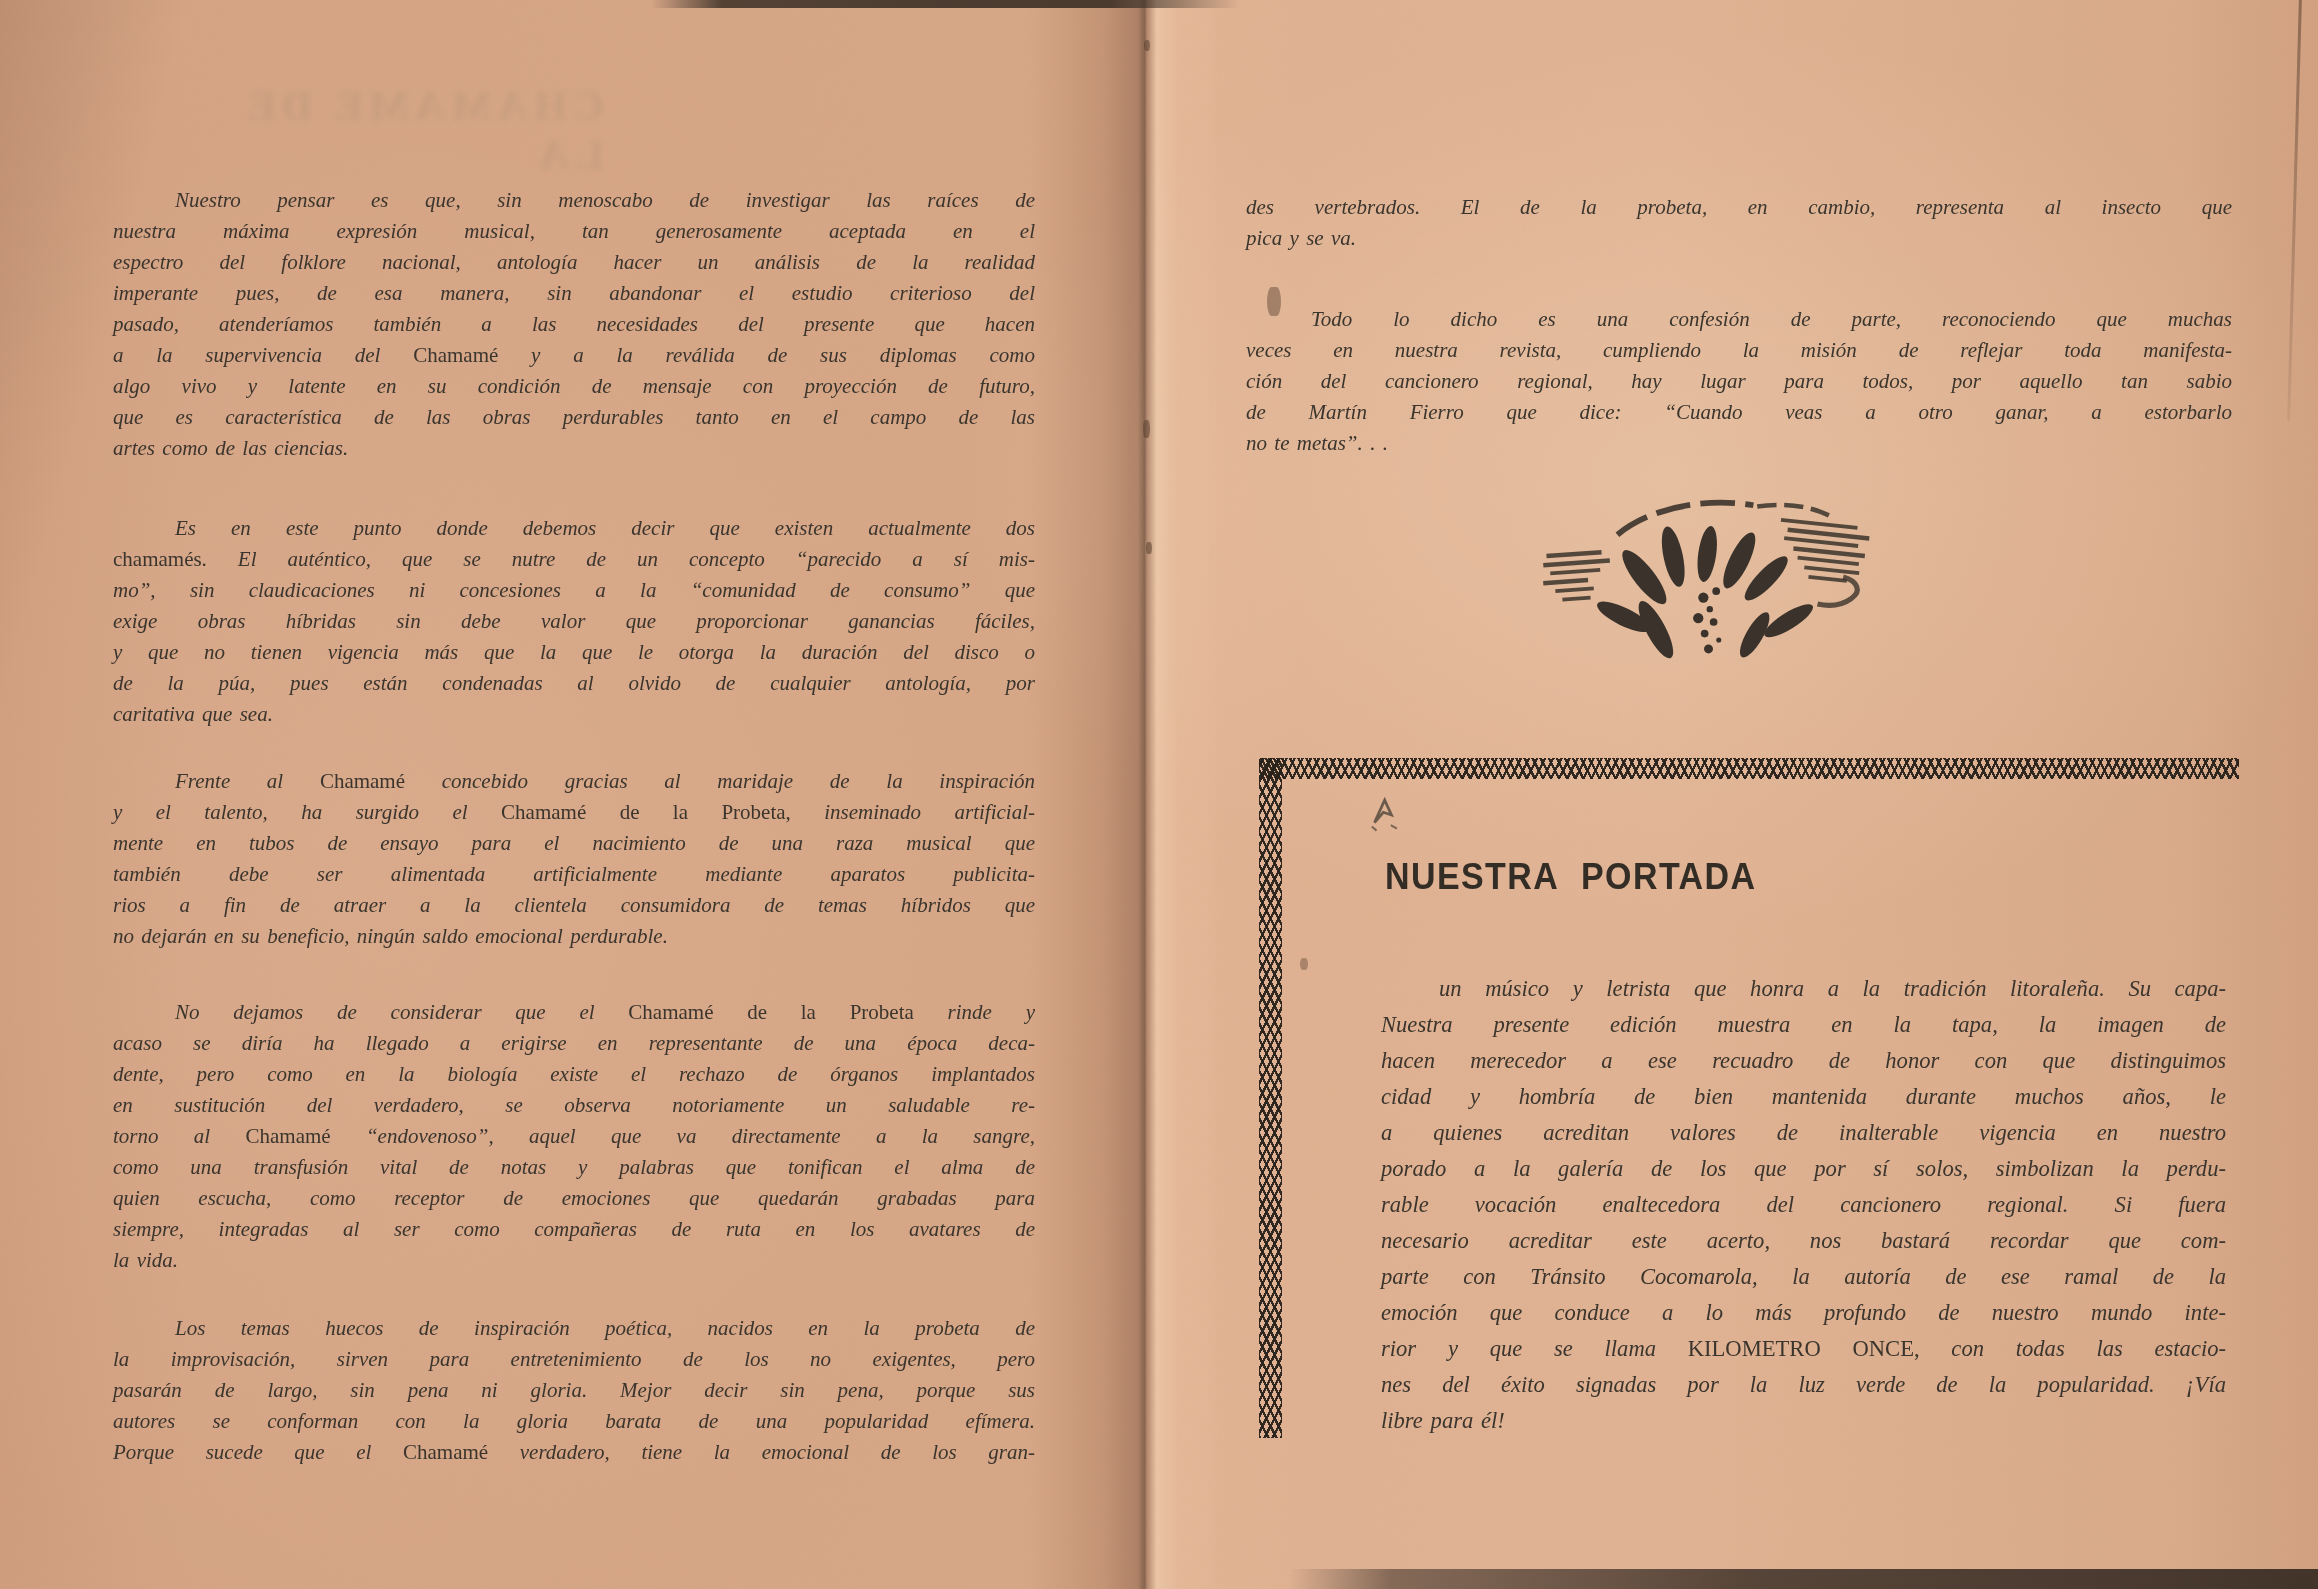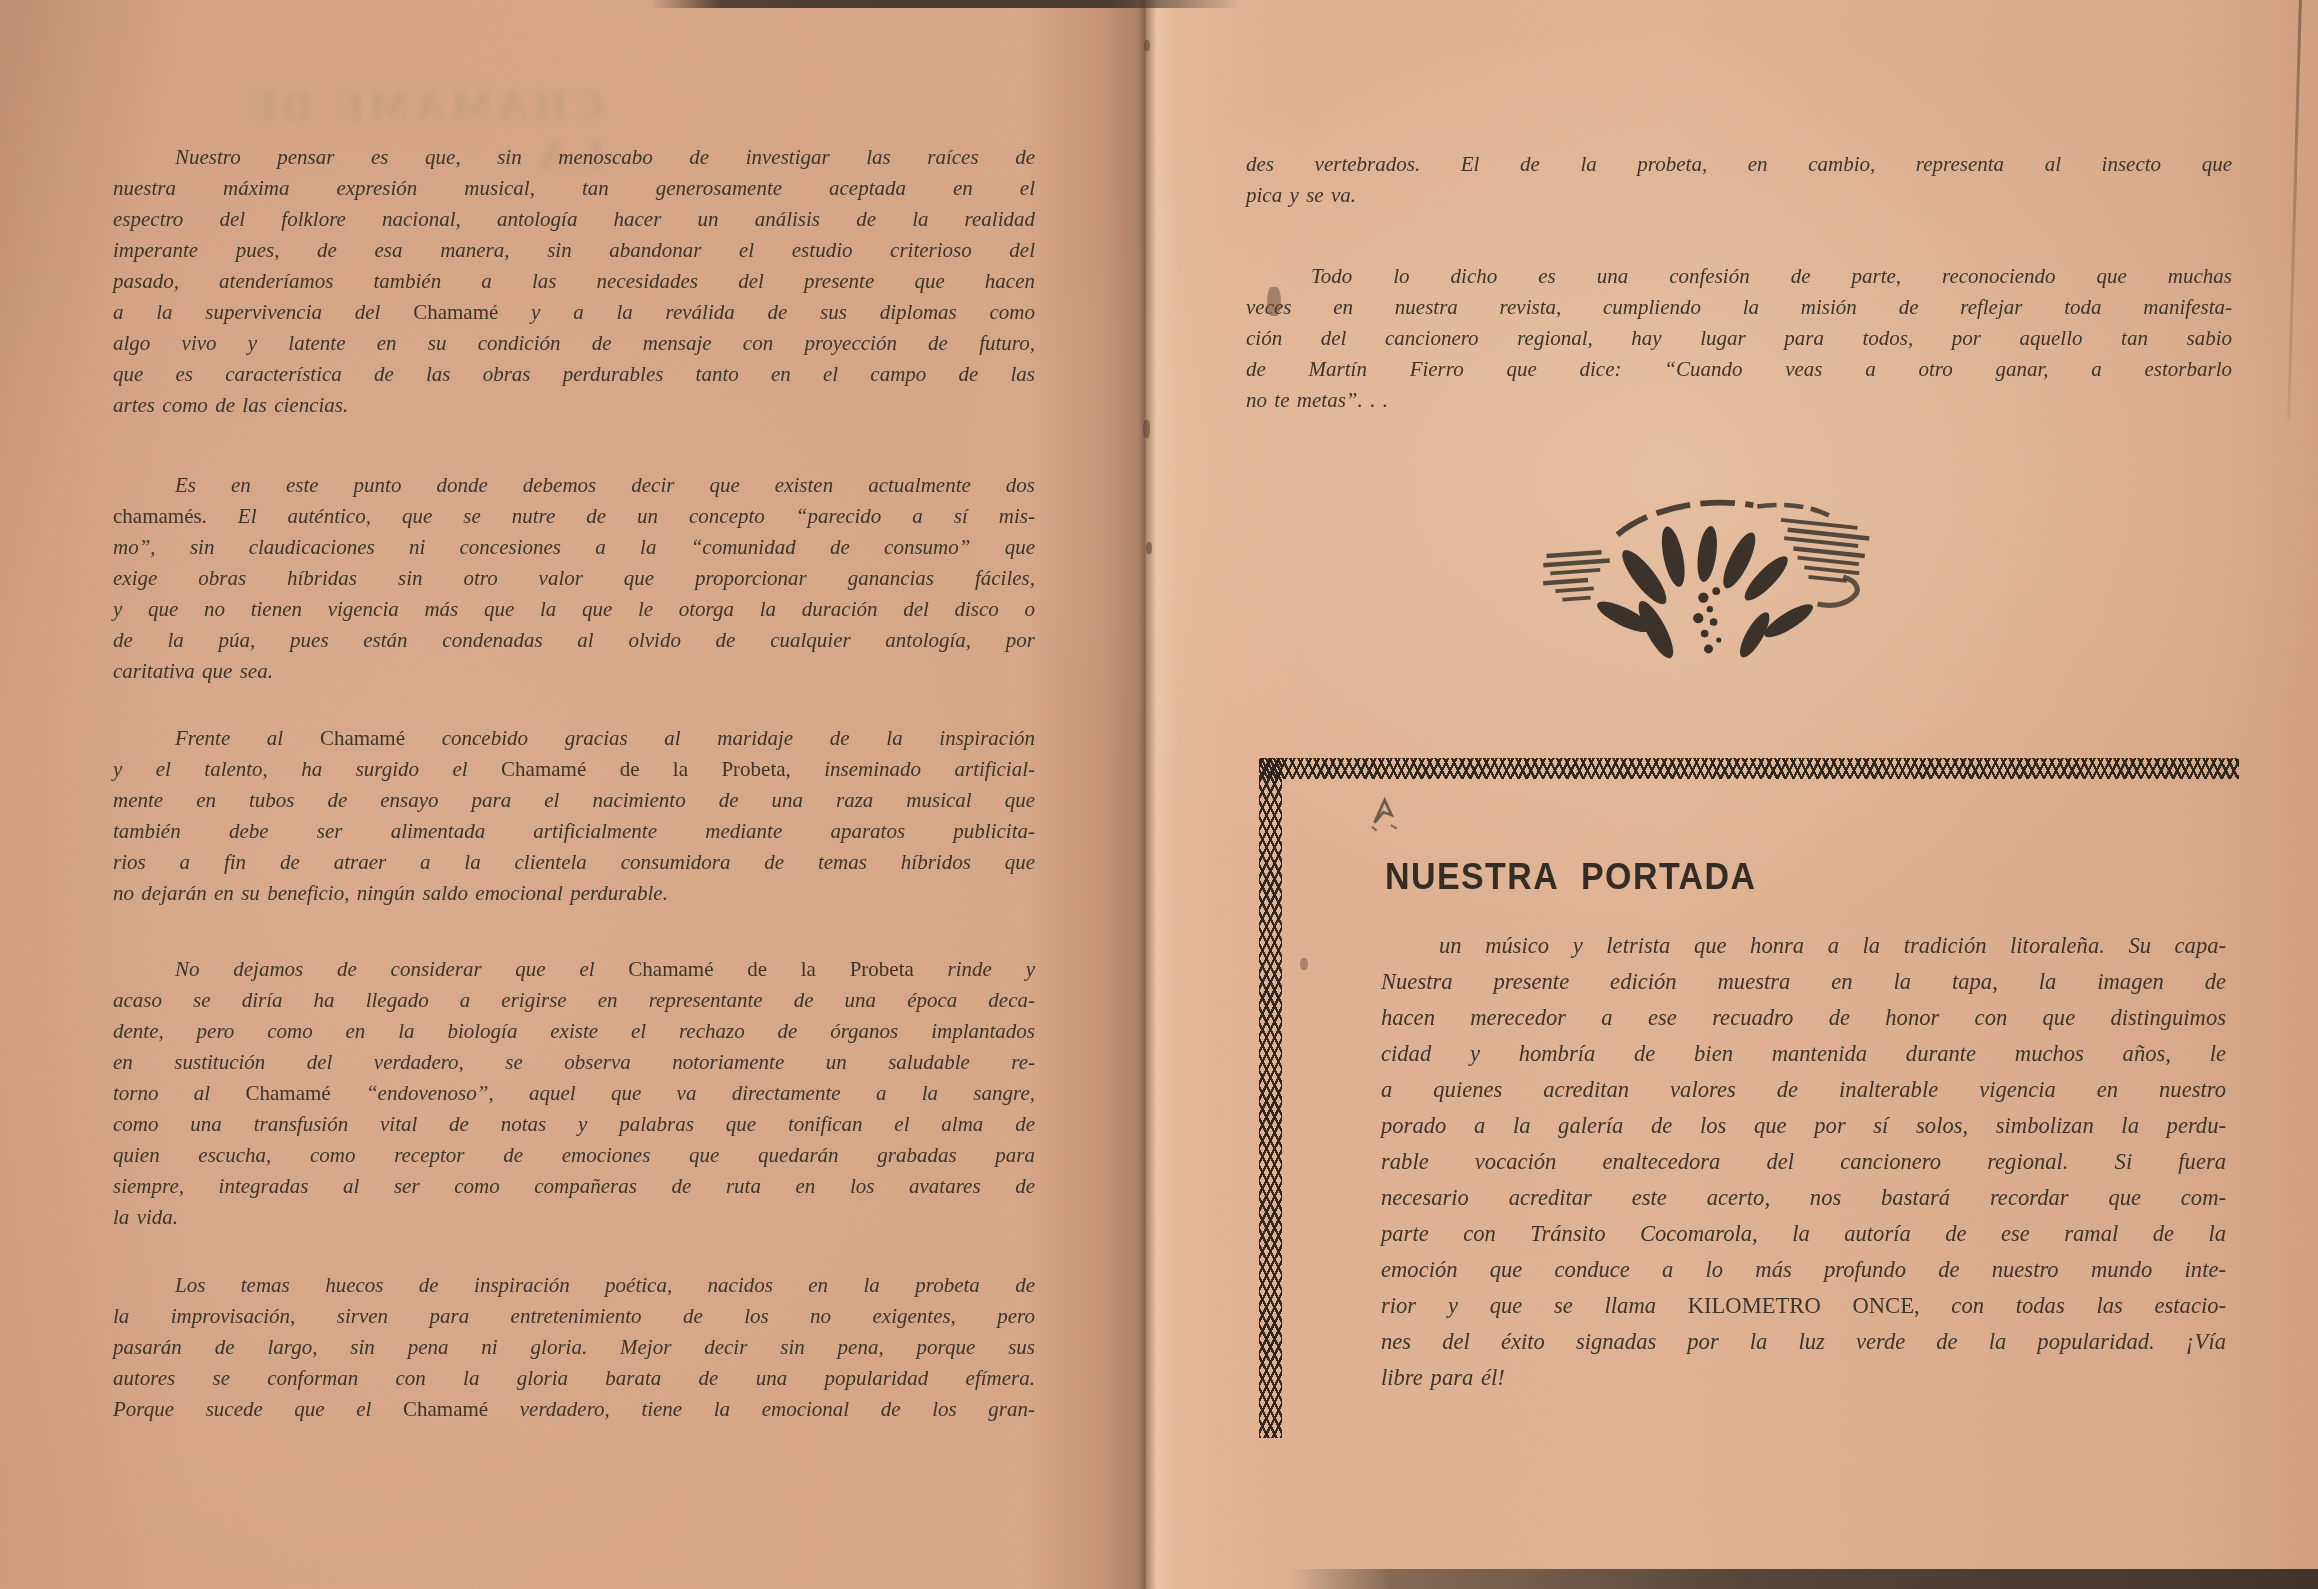--- a/index.html
+++ b/index.html
@@ -15,21 +15,21 @@
     font-family:"Liberation Serif","DejaVu Serif",serif;
   }
   .texture{position:absolute;left:0;top:0;width:100%;height:100%;opacity:.55;pointer-events:none}
   .gutter{position:absolute;left:1028px;top:0;width:274px;height:100%;pointer-events:none;
     background:linear-gradient(to right,
       rgba(146,98,74,0) 0%, rgba(146,98,74,.22) 28%, rgba(110,72,52,.36) 40%,
       rgba(72,47,34,.55) 42.5%, rgba(72,47,34,.22) 43.6%,
       rgba(255,228,196,.48) 47%, rgba(250,216,182,.28) 55%,
       rgba(236,196,162,.12) 70%, rgba(236,196,162,0) 100%);}
   .para{position:absolute;font-style:italic;font-size:21px;line-height:31px;color:#3b352d;
-    text-align:justify;word-spacing:2.1px;--indent:62px;}
+    text-align:justify;word-spacing:2.1px;margin-top:43px;--indent:62px;}
   .para .tline{display:block;text-align:justify;text-align-last:justify;white-space:nowrap}
   .para .tline.tlast{text-align-last:left}
   .para .tline:first-child{text-indent:var(--indent)}
   .para.noindent .tline:first-child{text-indent:0}
   .roman{font-style:normal}
   .lp{left:113px;width:922px}
   #p1{top:142px} #p2{top:470px} #p3{top:723px} #p4{top:954px} #p5{top:1270px}
   .rp{left:1246px;width:986px}
   #pa{top:149px} #pb{top:261px;--indent:65px}
   #pc{left:1381px;top:928px;width:845px;font-size:22.6px;line-height:36px;--indent:58px}
@@ -87,21 +87,21 @@
         <div class="tline"><span>pasado, atenderíamos también a las necesidades del presente que hacen</span></div>
         <div class="tline"><span>a la supervivencia del </span><span class="roman">Chamamé</span><span> y a la reválida de sus diplomas como</span></div>
         <div class="tline"><span>algo vivo y latente en su condición de mensaje con proyección de futuro,</span></div>
         <div class="tline"><span>que es característica de las obras perdurables tanto en el campo de las</span></div>
         <div class="tline tlast"><span>artes como de las ciencias.</span></div>
       </div>
     <div id="p2" class="para lp">
         <div class="tline"><span>Es en este punto donde debemos decir que existen actualmente dos</span></div>
         <div class="tline"><span class="roman">chamamés.</span><span> El auténtico, que se nutre de un concepto “parecido a sí mis-</span></div>
         <div class="tline"><span>mo”, sin claudicaciones ni concesiones a la “comunidad de consumo” que</span></div>
-        <div class="tline"><span>exige obras híbridas sin otro valor que proporcionar ganancias fáciles,</span></div>
+        <div class="tline"><span>exige obras híbridas sin debe valor que proporcionar ganancias fáciles,</span></div>
         <div class="tline"><span>y que no tienen vigencia más que la que le otorga la duración del disco o</span></div>
         <div class="tline"><span>de la púa, pues están condenadas al olvido de cualquier antología, por</span></div>
         <div class="tline tlast"><span>caritativa que sea.</span></div>
       </div>
     <div id="p3" class="para lp">
         <div class="tline"><span>Frente al </span><span class="roman">Chamamé</span><span> concebido gracias al maridaje de la inspiración</span></div>
         <div class="tline"><span>y el talento, ha surgido el </span><span class="roman">Chamamé de la Probeta,</span><span> inseminado artificial-</span></div>
         <div class="tline"><span>mente en tubos de ensayo para el nacimiento de una raza musical que</span></div>
         <div class="tline"><span>también debe ser alimentada artificialmente mediante aparatos publicita-</span></div>
         <div class="tline"><span>rios a fin de atraer a la clientela consumidora de temas híbridos que</span></div>

